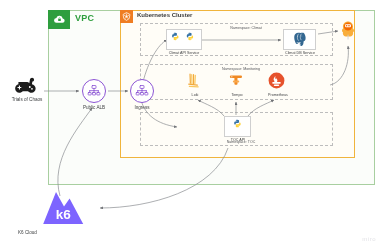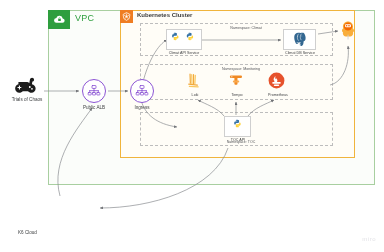--- a/index.html
+++ b/index.html
@@ -26,21 +26,21 @@
     position: absolute;
     left: 48px; top: 10px;
     width: 22px; height: 19px;
     background: #2e9e3e;
     display: flex; align-items: center; justify-content: center;
   }
   .vpc-badge svg { width: 13px; height: 13px; display: block; }
   .vpc-label {
     position: absolute;
     left: 75px; top: 13px;
-    font-size: 9px; font-weight: normal;
+    font-size: 9px; font-weight: bold;
     color: #2e9e3e;
     letter-spacing: .2px;
   }
   .k8s-box {
     position: absolute;
     left: 120px; top: 10px;
     width: 235px; height: 148px;
     border: 1px solid #f0b43c;
     background: #fffdf7;
   }
@@ -310,17 +310,23 @@
     <svg viewBox="0 0 30 30" width="20" height="20">
       <path d="M15 2.4c-4.2 0-7.6 3.2-7.6 7.4 0 1 .2 1.8.5 2.6-1.1.7-1.9 1.9-1.9 3.3 0 1.3.6 2.4 1.6 3.1-.2.5-.3 1-.3 1.6 0 2.4 2 4.3 4.4 4.3h6.6c2.4 0 4.4-1.9 4.4-4.3 0-.6-.1-1.1-.3-1.6 1-.7 1.6-1.8 1.6-3.1 0-1.4-.8-2.6-1.9-3.3.3-.8.5-1.6.5-2.6 0-4.2-3.4-7.4-7.6-7.4z" fill="#f9ae3b"></path>
       <path d="M15 3.6c-3.5 0-6.3 2.7-6.3 6.1 0 3.4 2.8 6.1 6.3 6.1s6.3-2.7 6.3-6.1c0-3.4-2.8-6.1-6.3-6.1z" fill="#f46800"></path>
       <rect x="10.6" y="6.4" width="8.8" height="4.4" rx="1.4" fill="#ffffff"></rect>
       <rect x="11.8" y="7.6" width="2.2" height="2" fill="#f46800"></rect>
       <rect x="15.4" y="7.6" width="2.2" height="2" fill="#f46800"></rect>
       <rect x="14.4" y="22" width="1.3" height="7.2" fill="#cfcfcf"></rect>
     </svg>
   </div>
 
+  <div class="ficon" style="left:40px; top:188px;">
+    <svg viewBox="0 0 60 48" width="48" height="40">
+      <polygon points="20,4 30,22 37,12 54,44 4,44" fill="#7d64ff"></polygon>
+      <text x="29" y="38" font-family="Liberation Sans, sans-serif" font-size="17" font-weight="bold" fill="#ffffff" text-anchor="middle">k6</text>
+    </svg>
+  </div>
   <div class="plain-label" style="left:18px; top:230px; width:44px; text-align:left;">K6 Cloud</div>
 
   <div class="watermark">miro</div>
 
 </div>
 
 </body></html>

